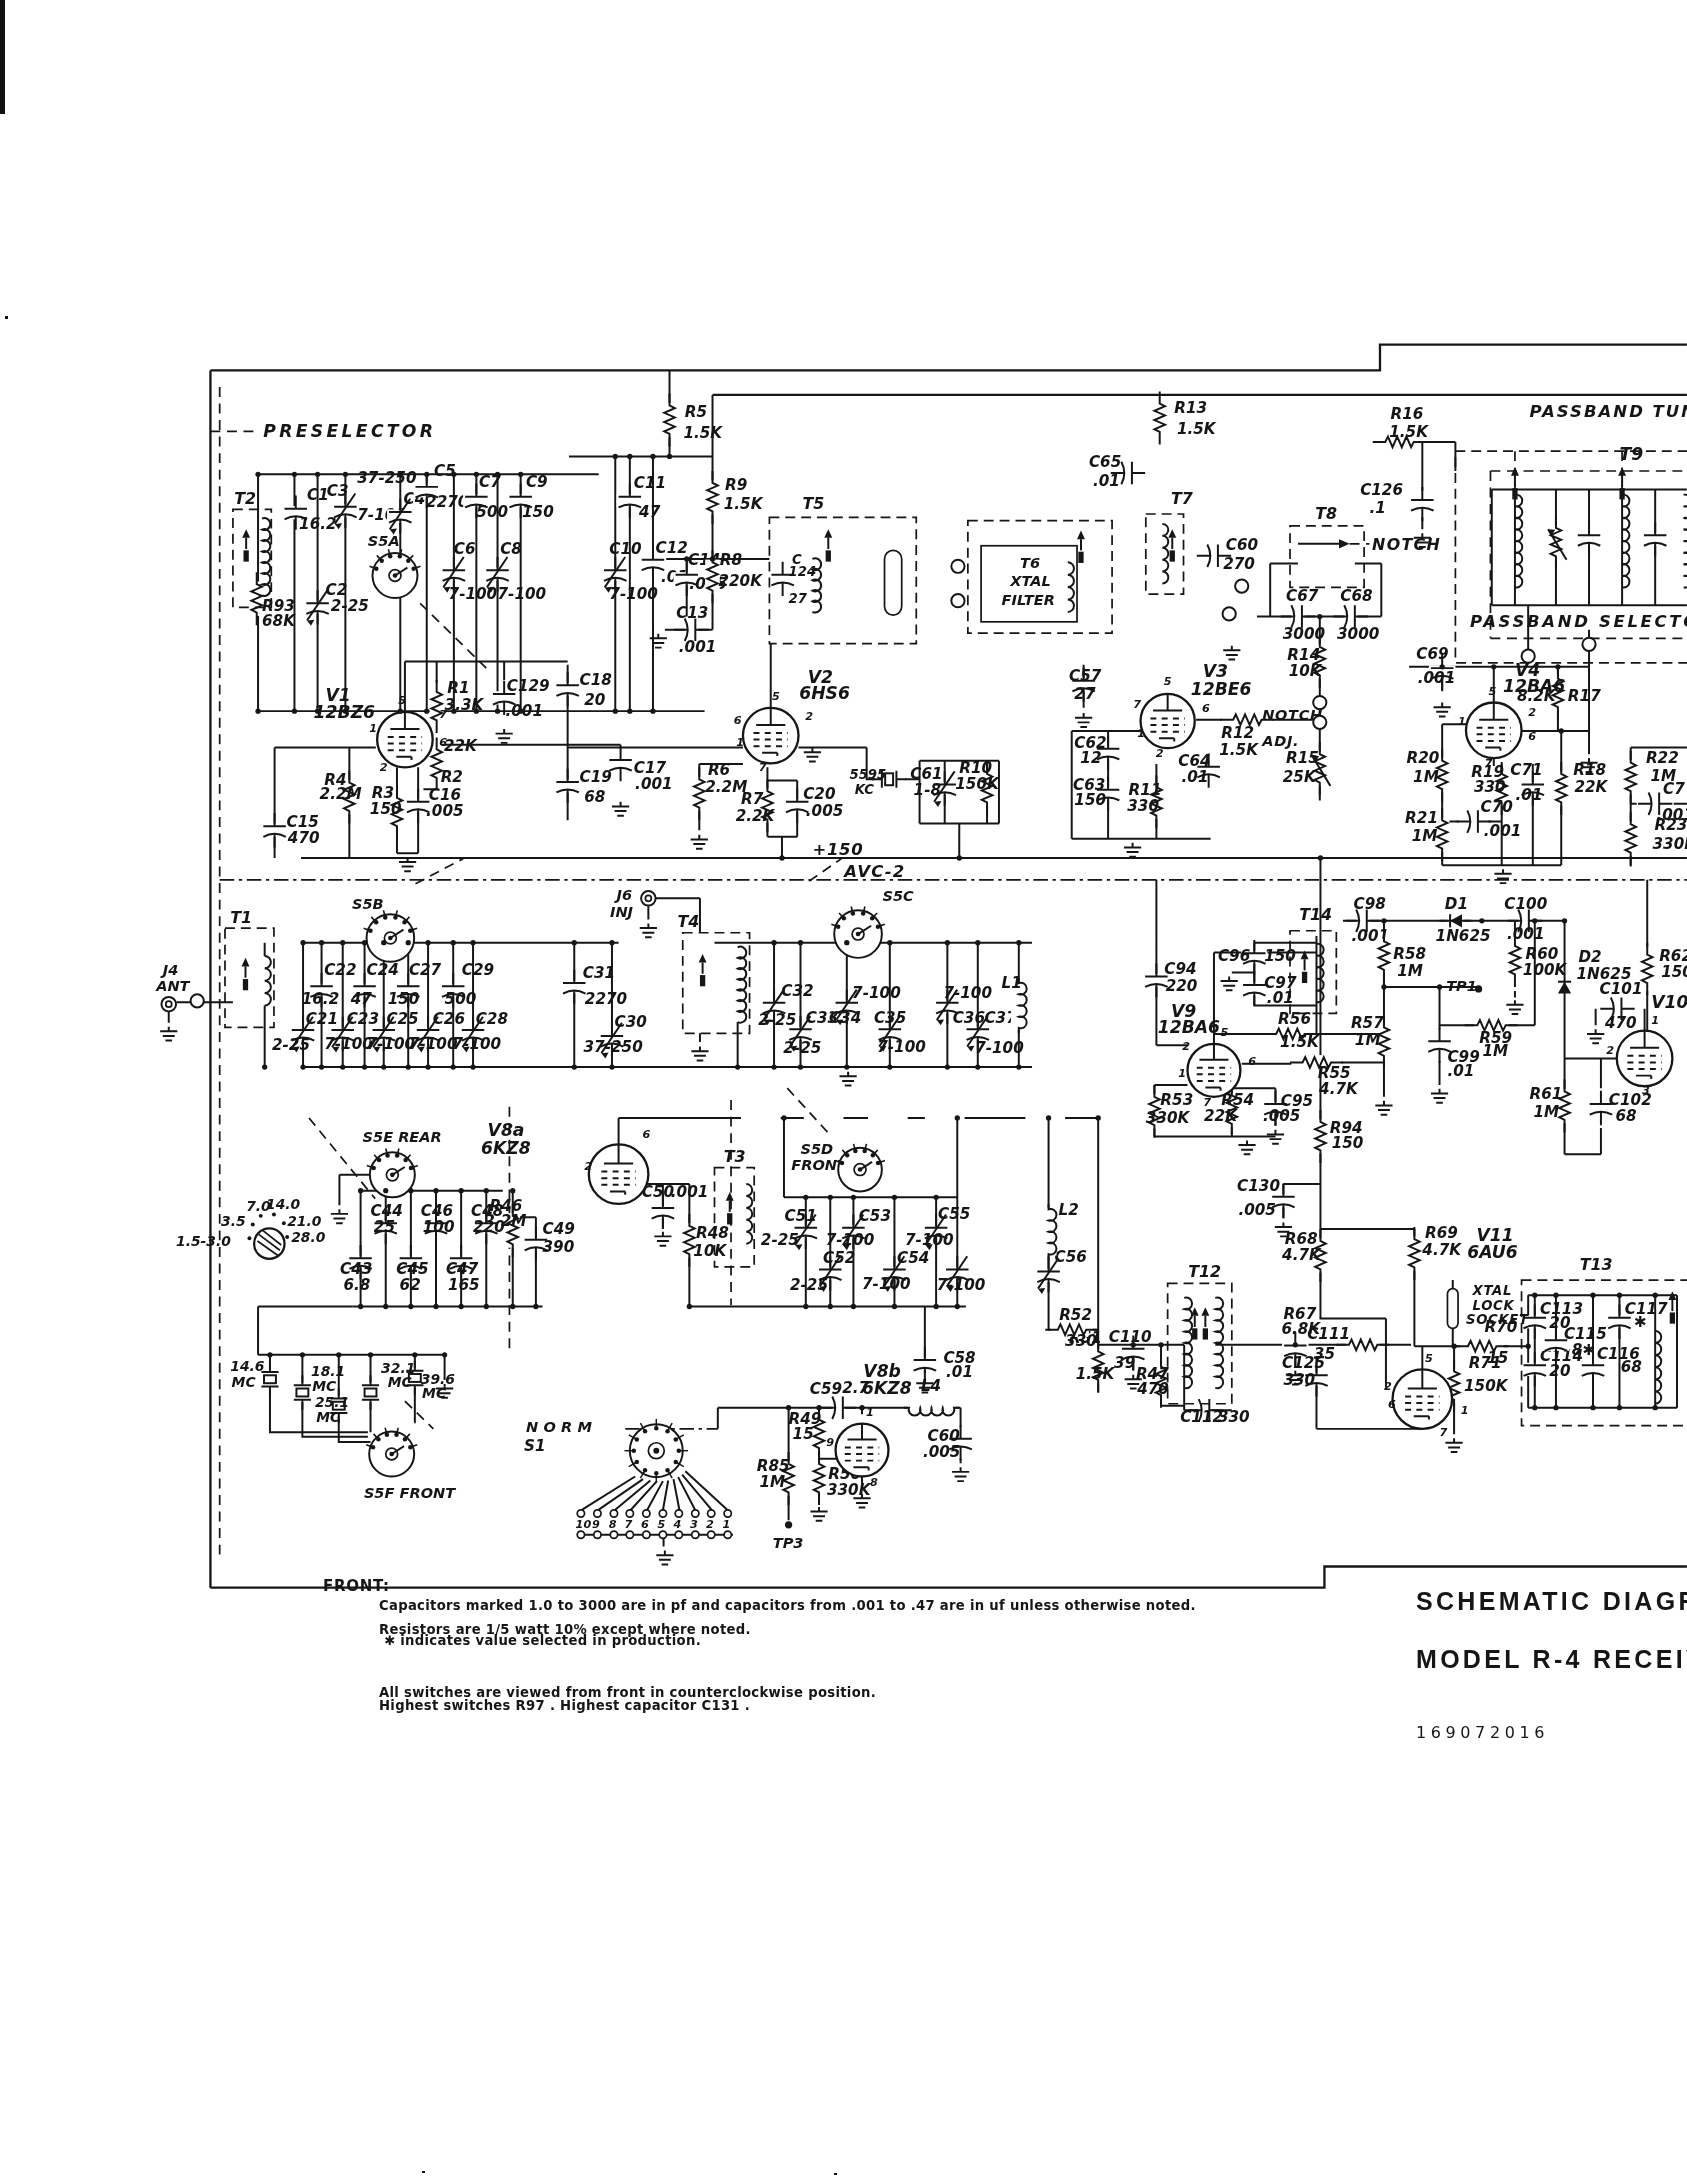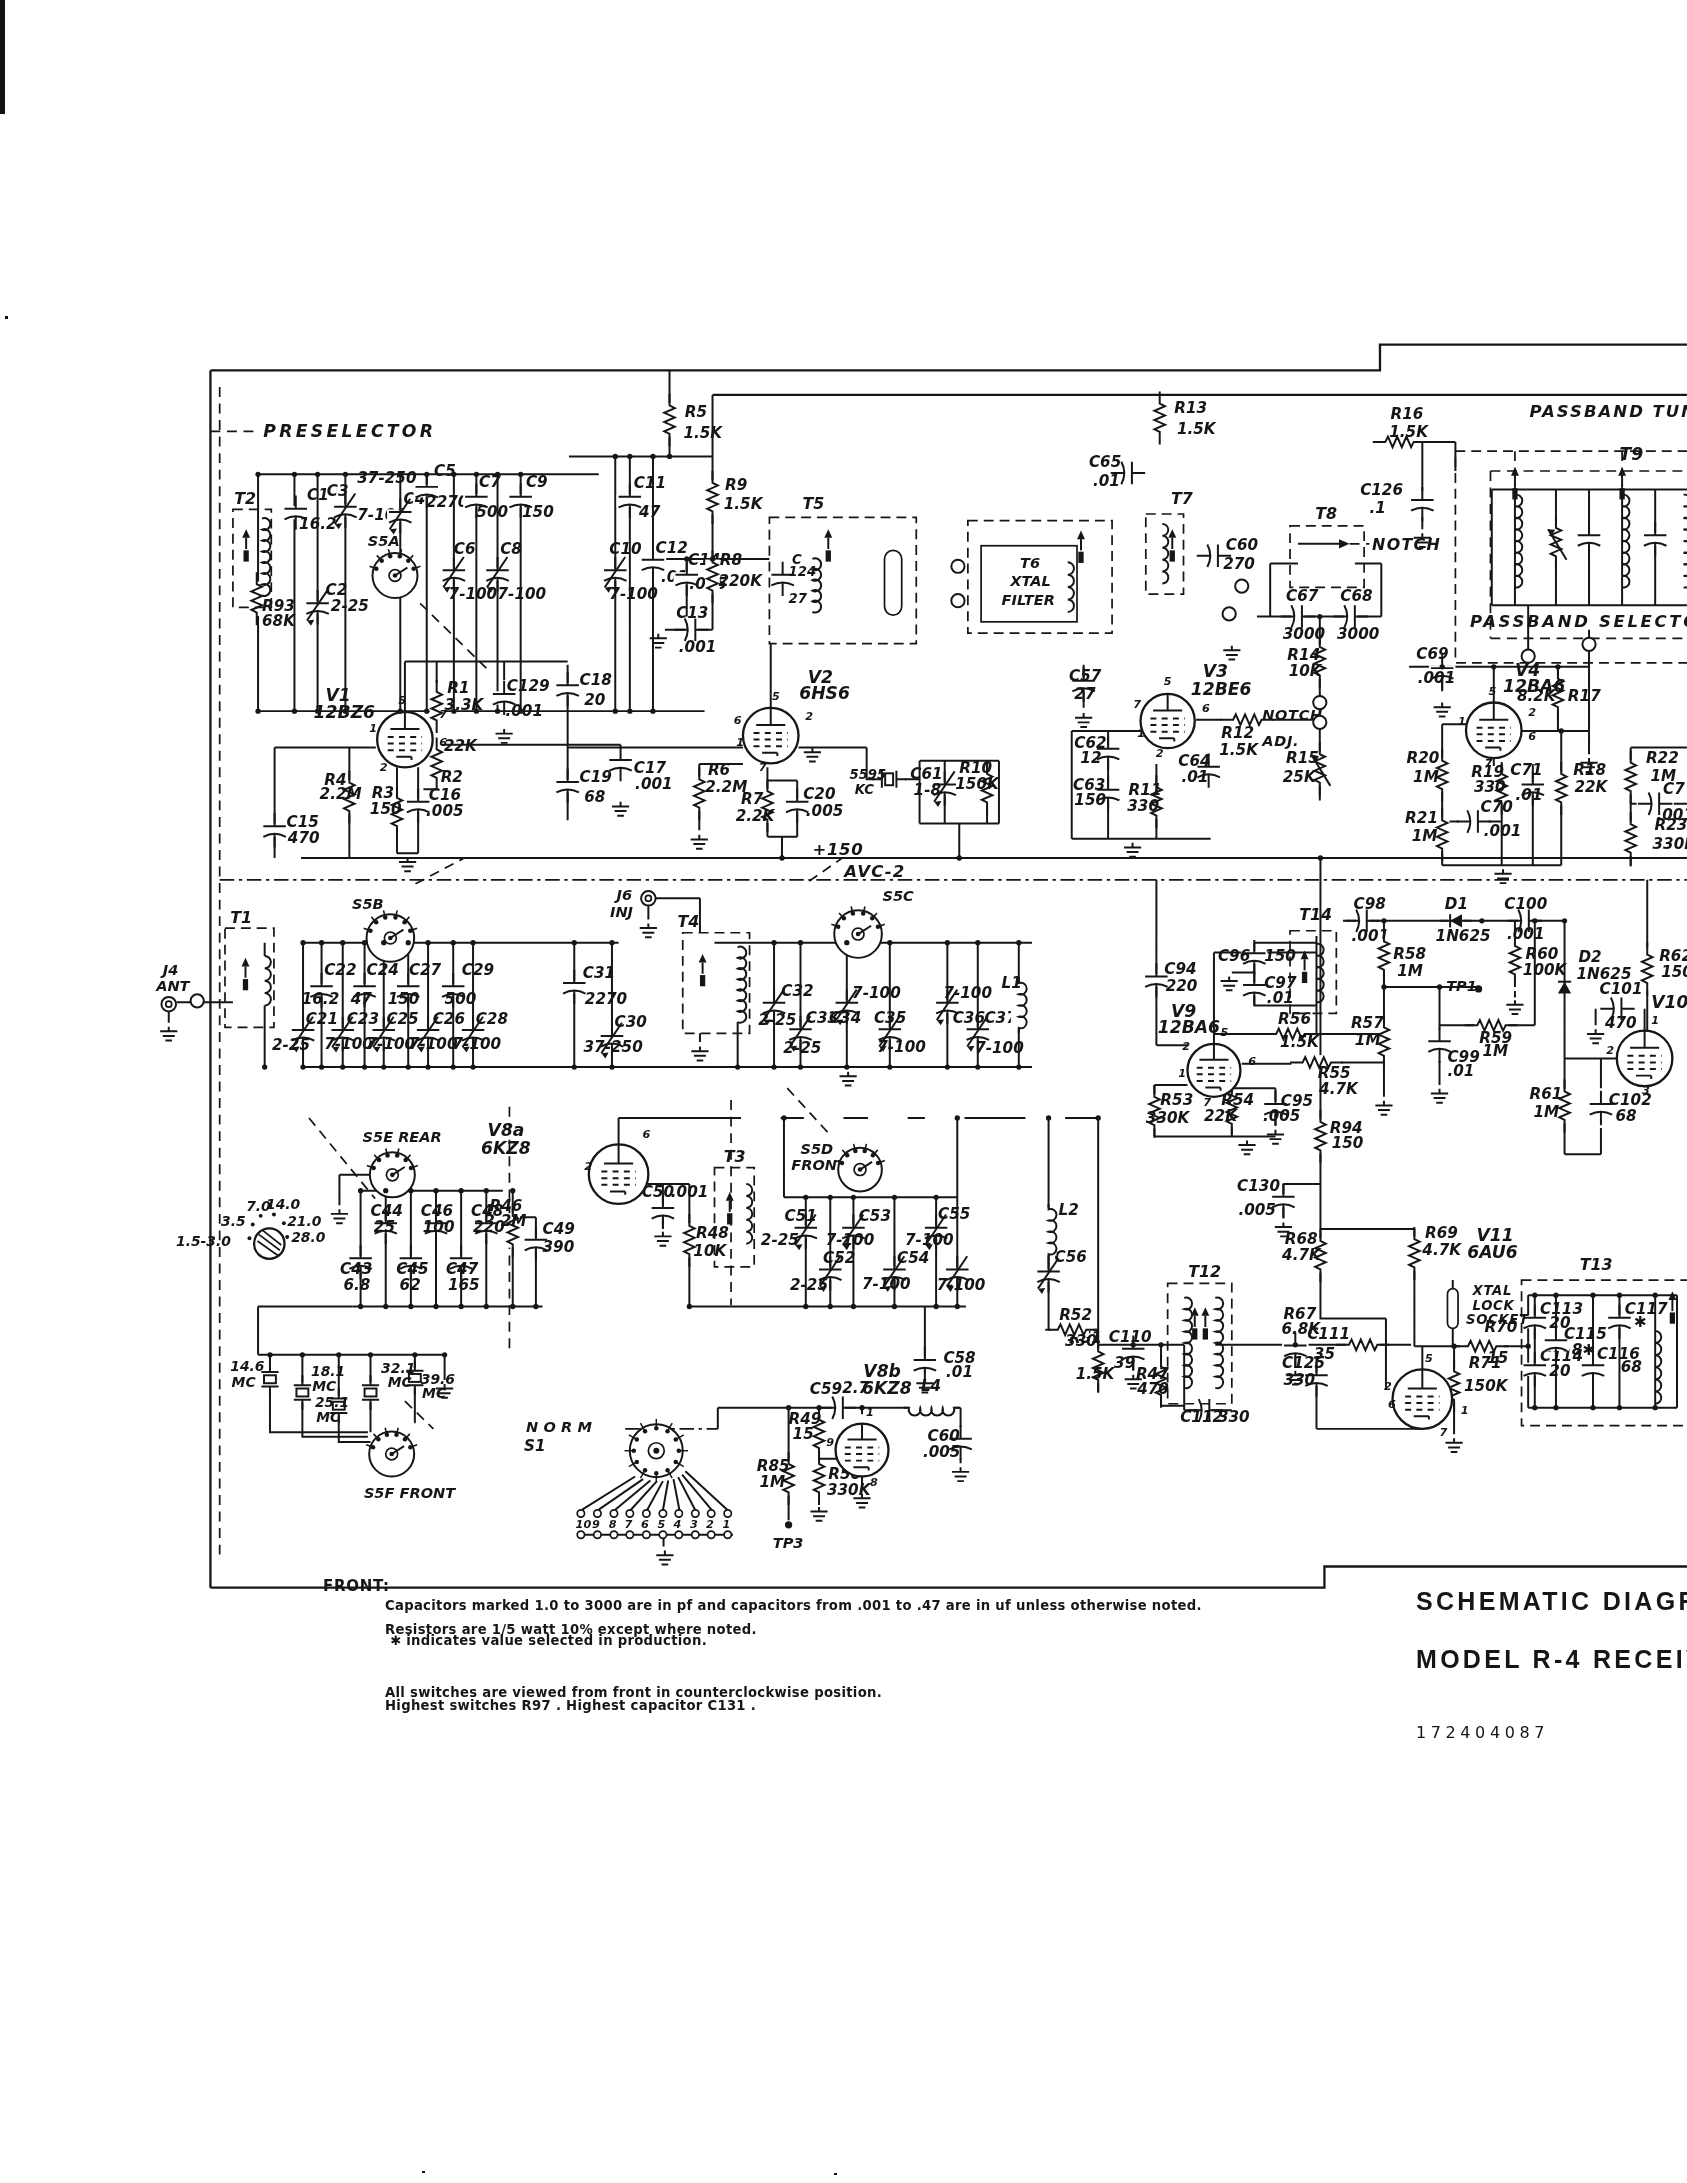--- a/index.html
+++ b/index.html
@@ -4,21 +4,21 @@
 <style>
   html,body{margin:0;padding:0;}
   body{
     width:1687px;height:2183px;position:relative;overflow:hidden;
     background:#ffffff;color:#161616;
     font-family:"DejaVu Sans",sans-serif;
   }
   #schem{position:absolute;left:0;top:0;}
   .notes{position:absolute;left:323px;top:1577px;width:992px;}
   .notes .hd{font:700 15px "DejaVu Sans",sans-serif;letter-spacing:0.7px;}
-  .notes .it{position:absolute;left:56px;font:700 13.2px "DejaVu Sans",sans-serif;letter-spacing:0.3px;white-space:nowrap;margin-left:6px;}
+  .notes .it{position:absolute;left:56px;font:700 13.2px "DejaVu Sans",sans-serif;letter-spacing:0.3px;white-space:nowrap;}
   .titleblk{position:absolute;left:1416px;top:1587px;white-space:nowrap;}
   .titleblk .t1{font:700 25px "Liberation Sans",sans-serif;letter-spacing:3.3px;}
   .titleblk .t2{font:700 25px "Liberation Sans",sans-serif;letter-spacing:3.3px;position:absolute;top:58px;left:0;}
   .titleblk .pn{font:400 16px "DejaVu Sans",sans-serif;letter-spacing:4.6px;position:absolute;top:136px;left:0;}
   .artifact{position:absolute;background:#111;}
 </style>
 </head>
 <body>
 
 <svg id="schem" width="1687" height="2183" viewBox="0 0 2550 3300">
@@ -2279,20 +2279,20 @@
   <div class="it" style="top:21px">Capacitors marked 1.0 to 3000 are in pf and capacitors from .001 to .47 are in uf  unless otherwise noted.</div>
   <div class="it" style="top:45px">Resistors are 1/5 watt 10% except  where noted.</div>
   <div class="it" style="top:56px;left:61px">✱  indicates value selected in production.</div>
   <div class="it" style="top:108px">All switches are viewed from front in counterclockwise position.</div>
   <div class="it" style="top:121px">Highest switches  R97 .  Highest capacitor C131 .</div>
 </div>
 
 <div class="titleblk">
   <div class="t1">SCHEMATIC DIAGRAM</div>
   <div class="t2">MODEL R-4 RECEIVER</div>
-  <div class="pn">172404087</div>
+  <div class="pn">169072016</div>
 </div>
 
 <div class="artifact" style="left:0;top:0;width:5.3px;height:114px"></div>
 <div class="artifact" style="left:5.3px;top:316px;width:2.6px;height:3.3px"></div>
 <div class="artifact" style="left:422px;top:2171px;width:2.6px;height:2px"></div>
 <div class="artifact" style="left:834px;top:2173px;width:2.6px;height:2px"></div>
 
 
 </body></html>

